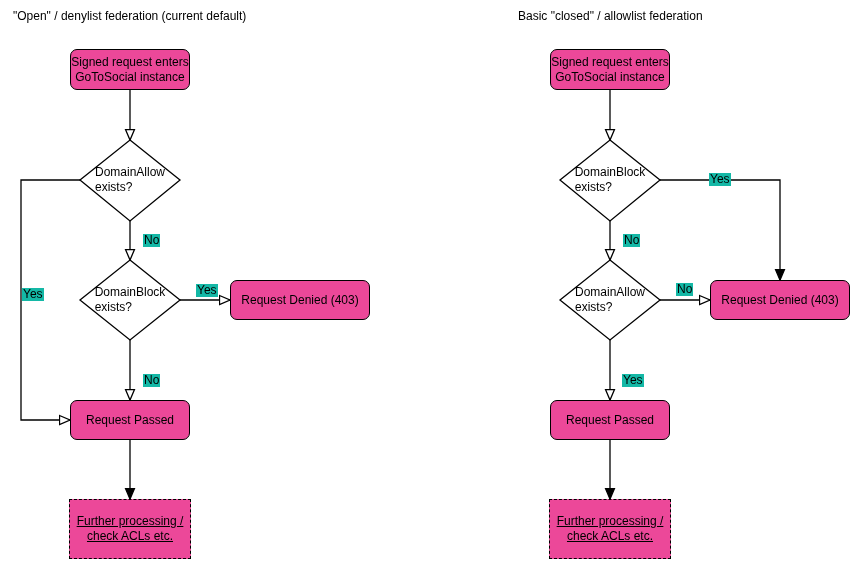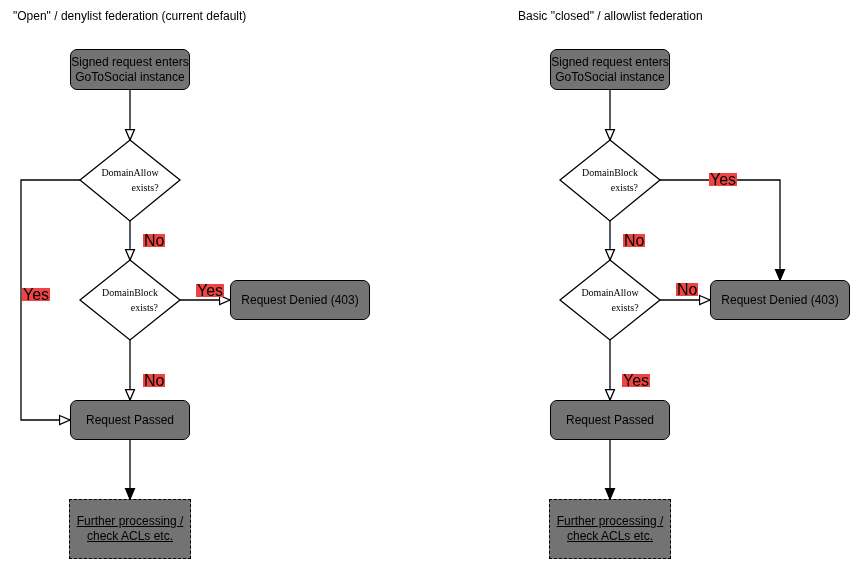--- a/index.html
+++ b/index.html
@@ -24,52 +24,51 @@
   }
   .chart-title {
     position: absolute;
     font-size: 12px;
     line-height: 14px;
     white-space: nowrap;
   }
   .node {
     position: absolute;
     box-sizing: border-box;
-    background: #737373;
+    background: #ec4899;
     border: 1.3px solid #000000;
     border-radius: 7px;
     display: flex;
     align-items: center;
     justify-content: center;
     text-align: center;
     font-size: 12px;
     line-height: 15px;
     white-space: pre-line;
   }
   .node.dashed {
     border: 1px dashed #000000;
     border-radius: 0;
     text-decoration: underline;
   }
   .diamond-label {
     position: absolute;
     display: flex;
     align-items: center;
     justify-content: center;
-    text-align: right;
-    font-size: 10px;
+    text-align: left;
+    font-size: 12px;
     line-height: 15px;
     white-space: pre-line;
-    font-family: Liberation Serif, serif;
   }
   .edge-label {
     position: absolute;
-    font-size: 16px;
+    font-size: 12px;
     line-height: 13px;
-    background: #ef4444;
+    background: #14b8a6;
     padding: 0 1px;
     white-space: nowrap;
   }
 </style>
 </head>
 <body>
 
 <div id="canvas">
 
   <svg id="edge-layer" width="851" height="561" viewBox="0 0 851 561">

